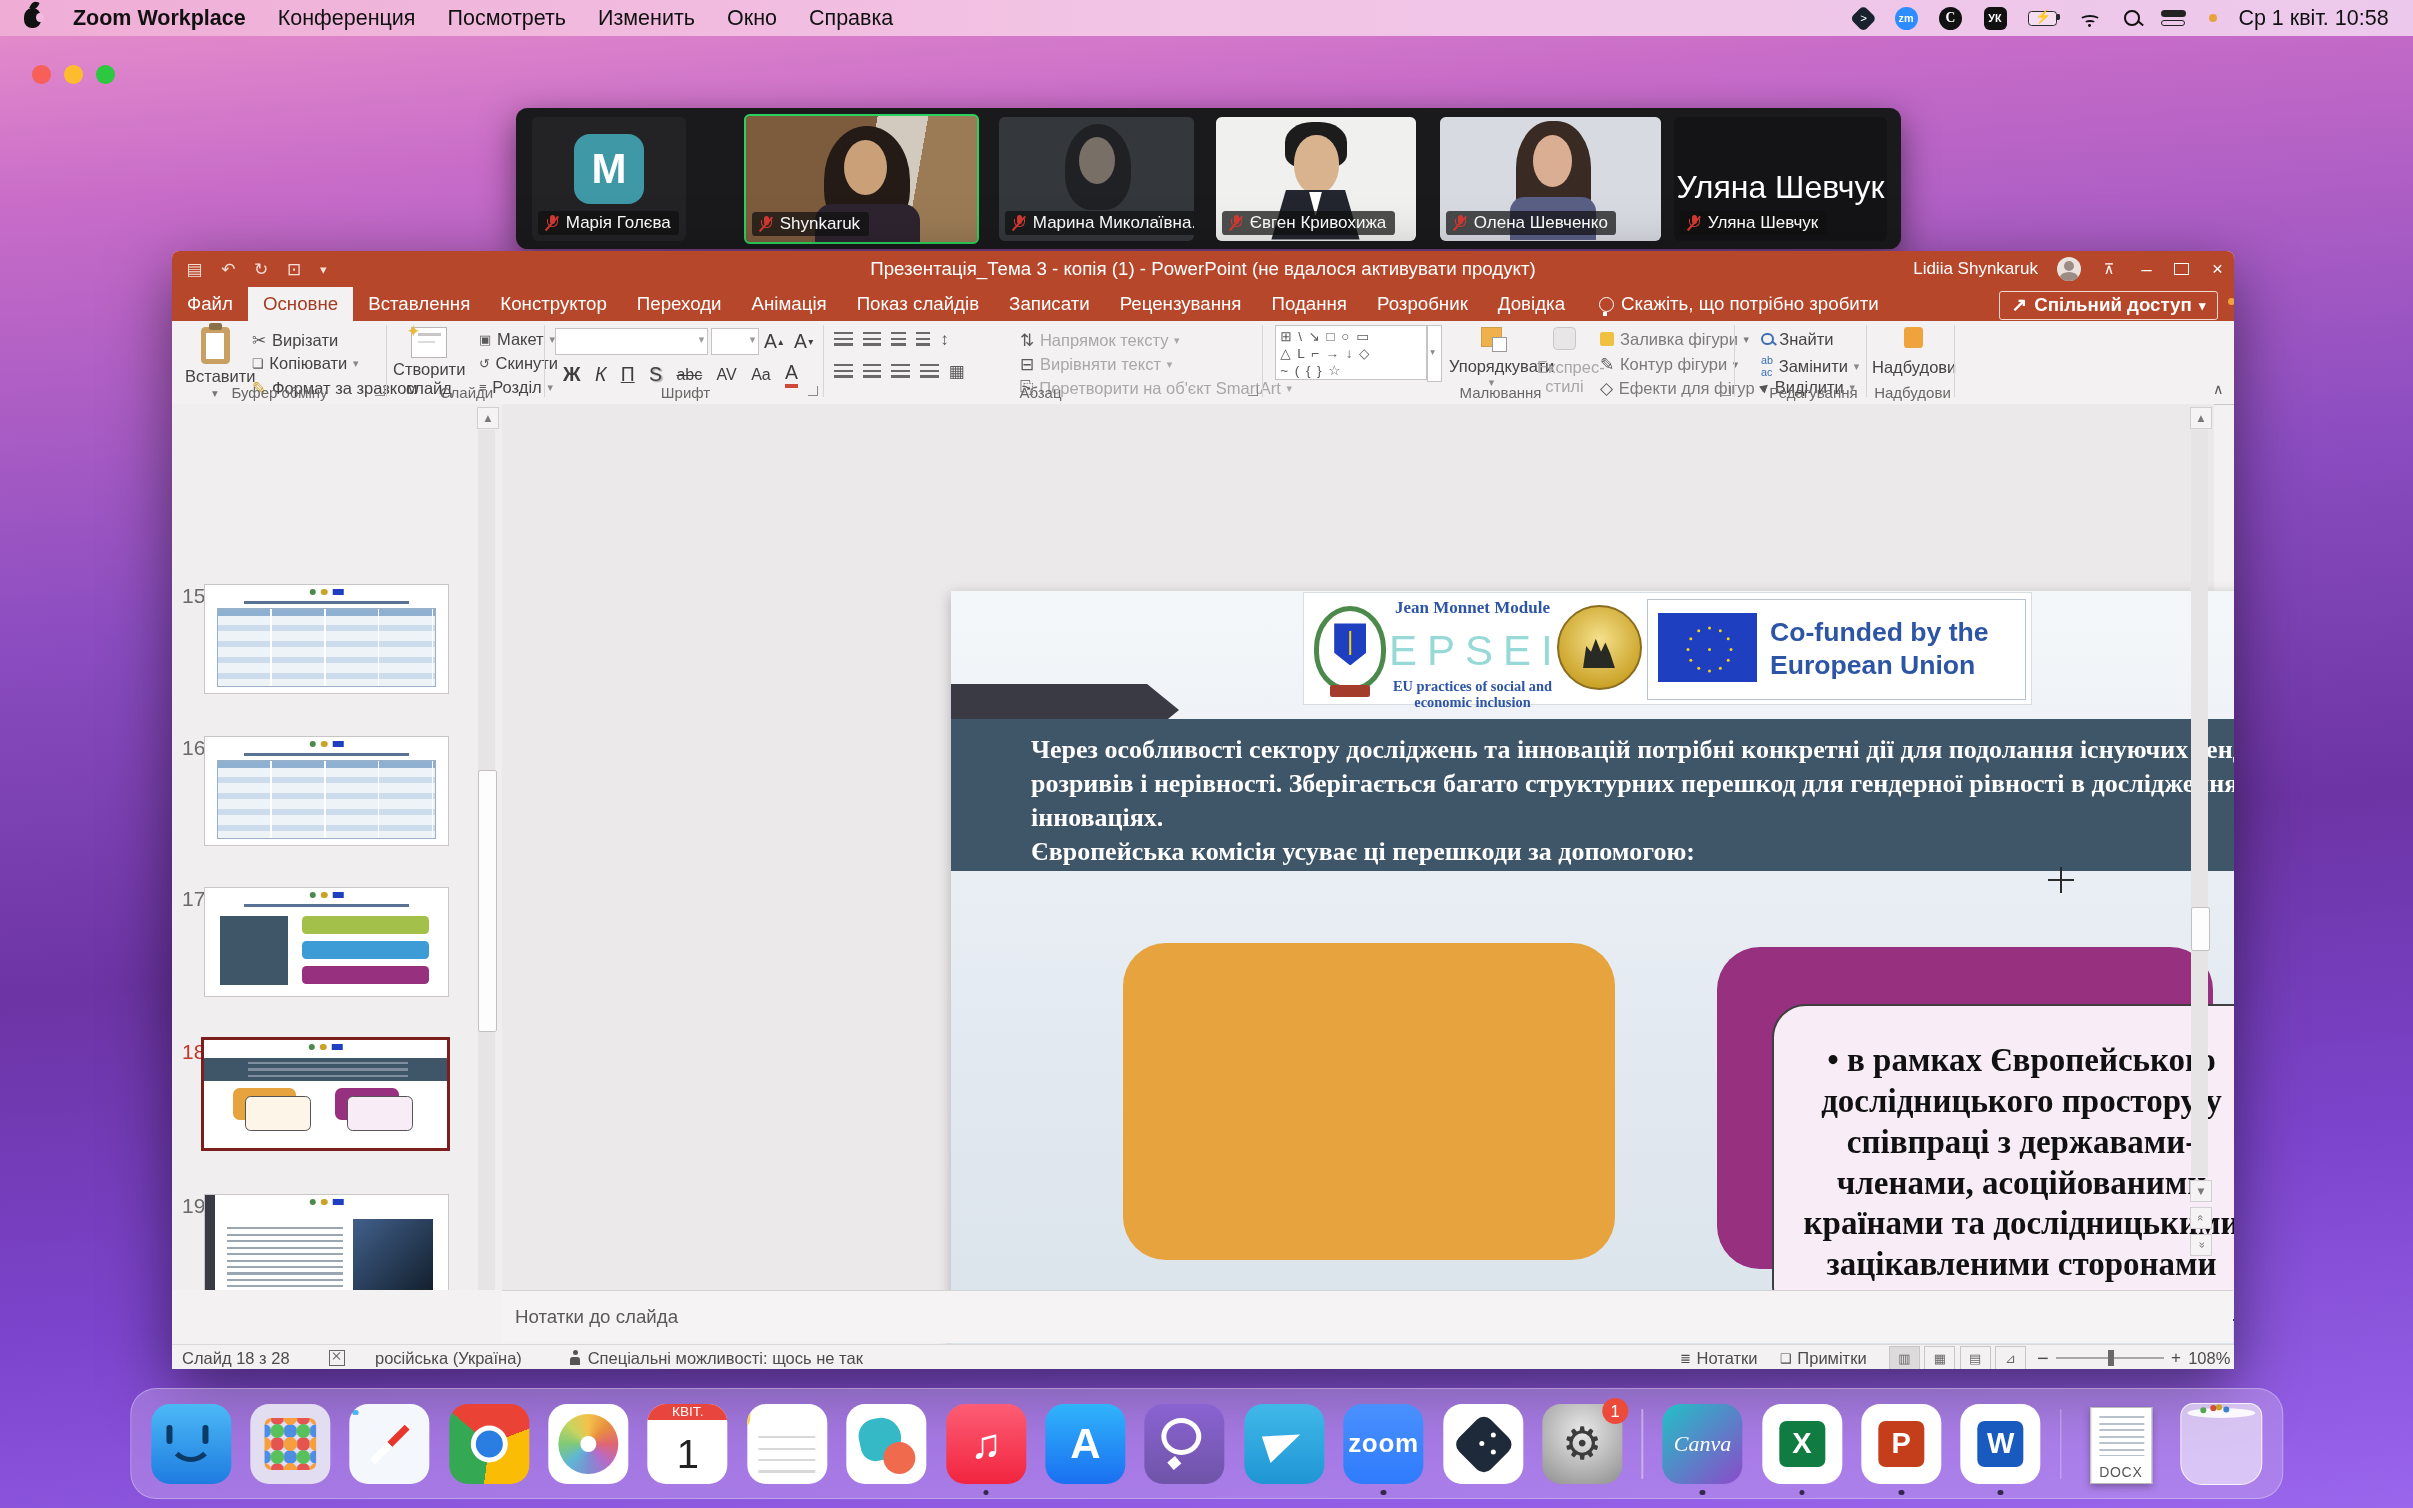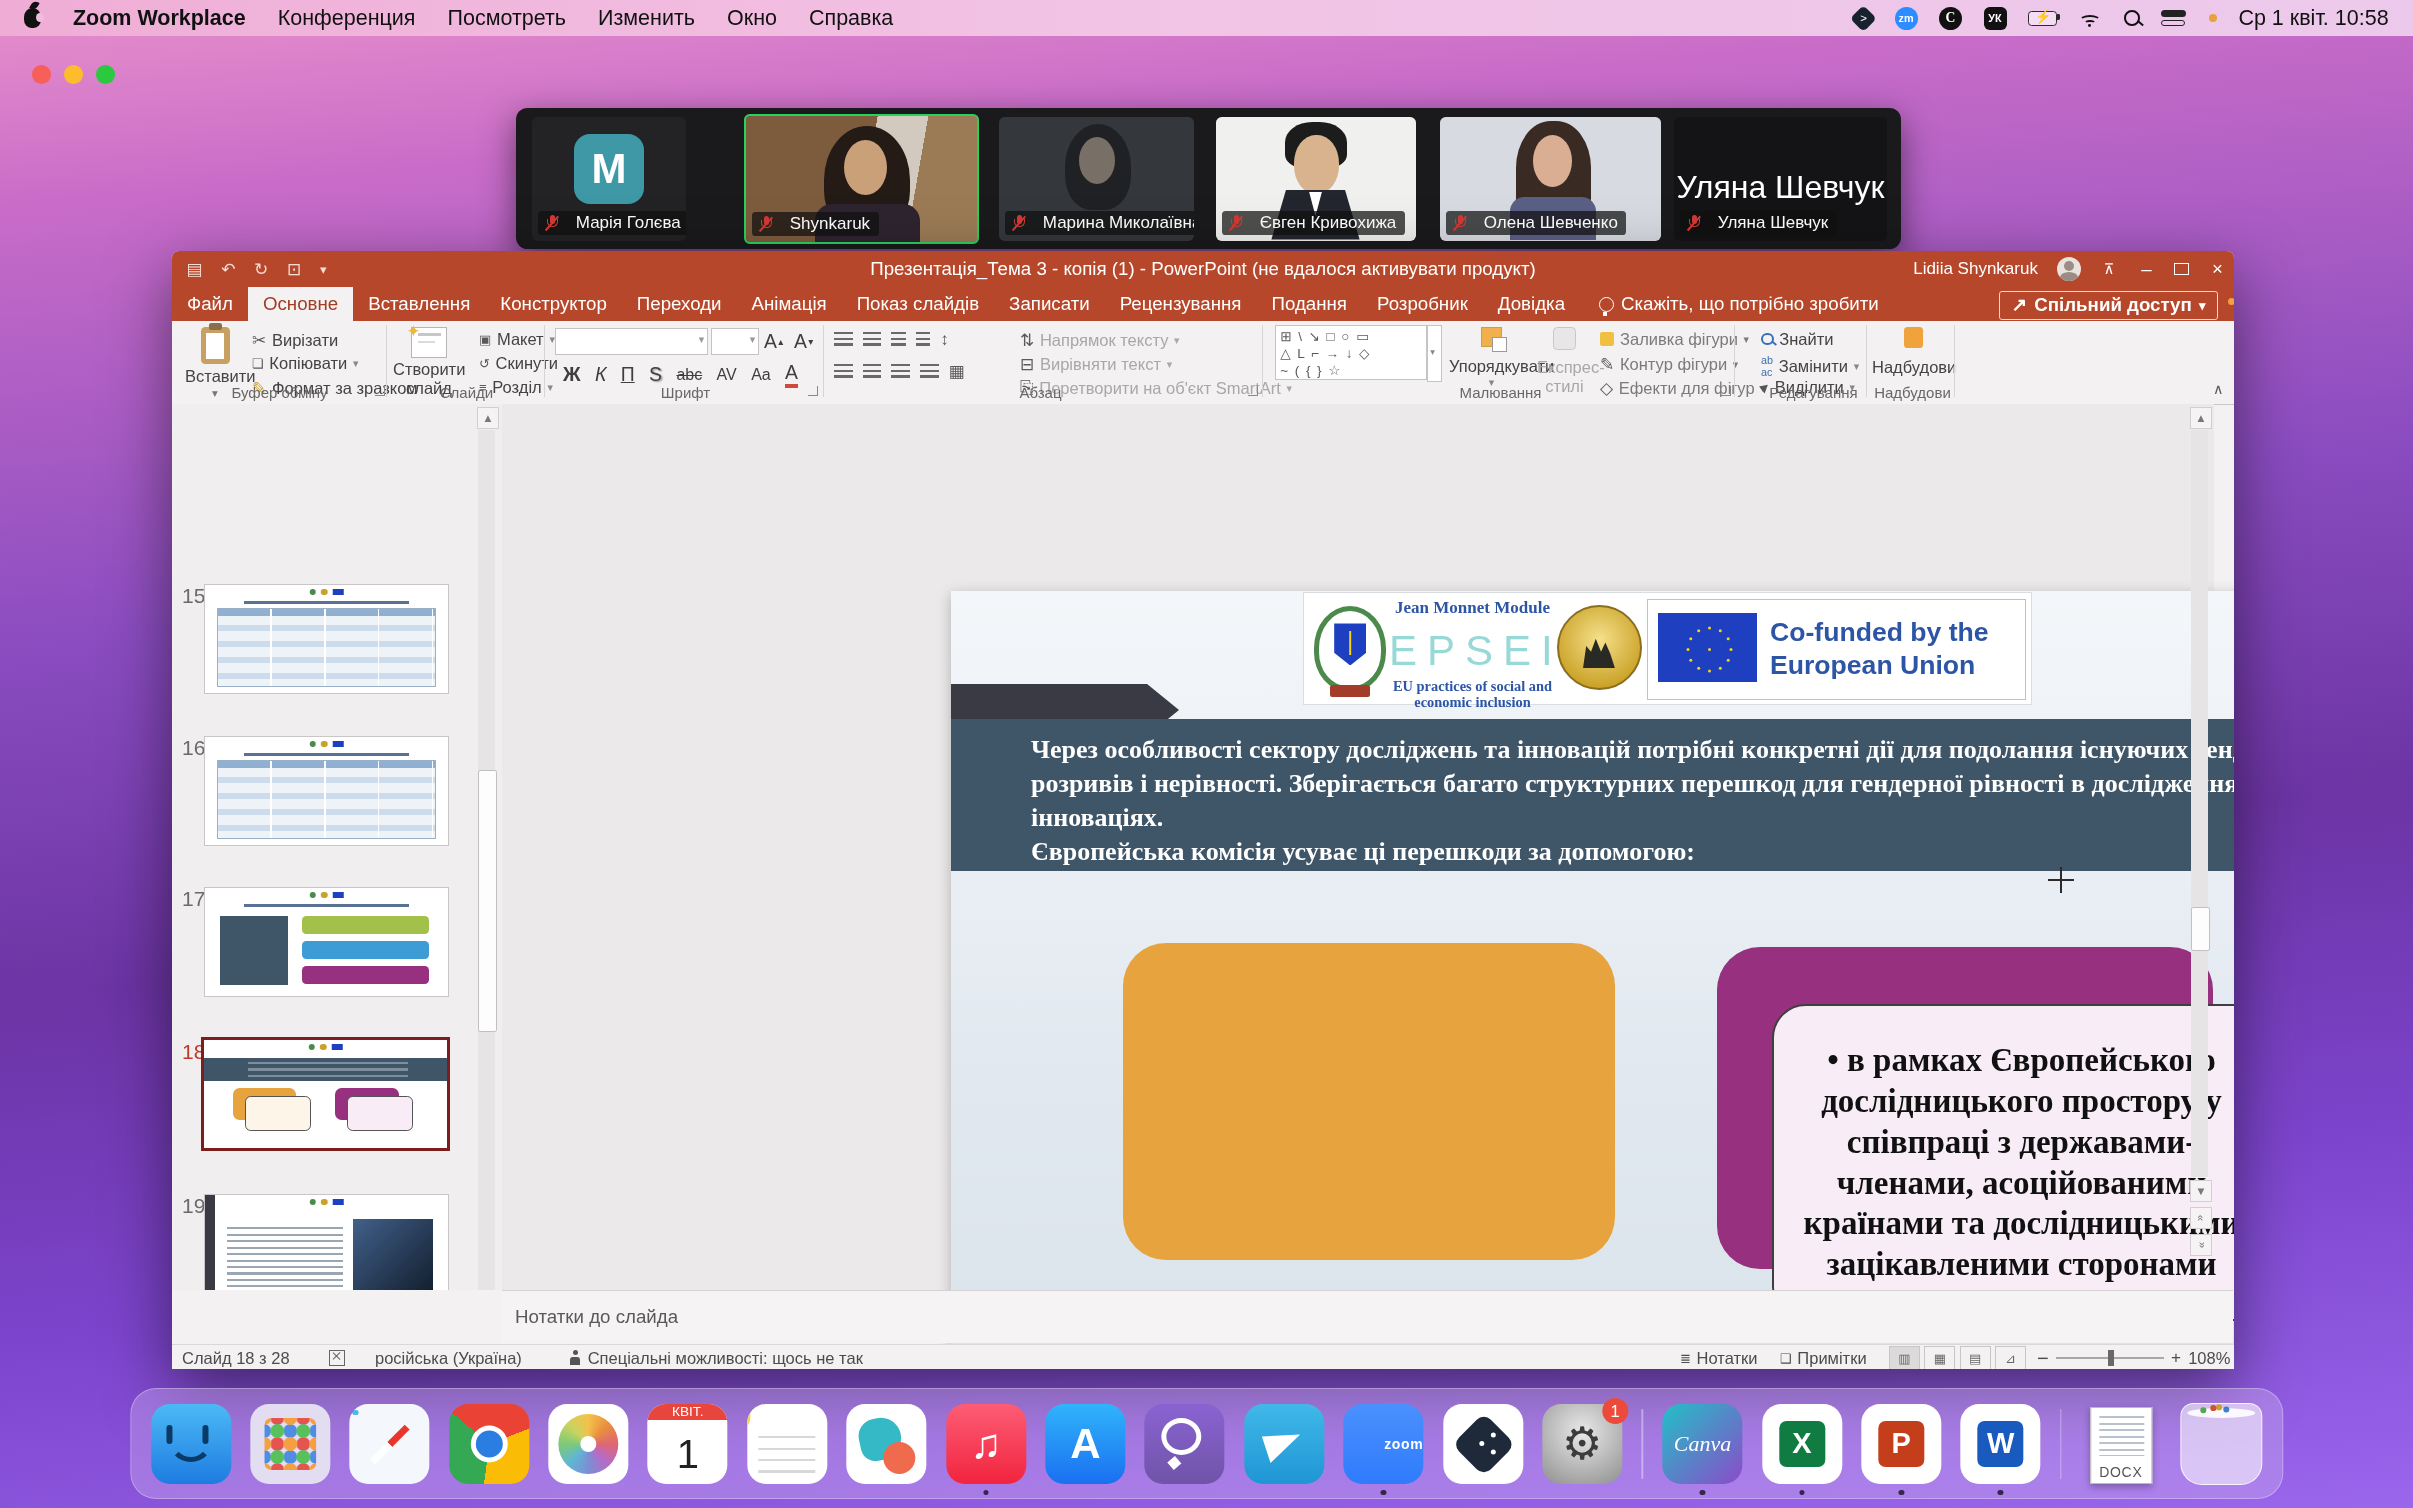--- a/index.html
+++ b/index.html
@@ -32,21 +32,21 @@
   .cc i{position:absolute;left:0;width:24.4px;height:7.2px;border-radius:4.3px;background:#222;}
   .cc .c2{top:10px;background:none;border:1.4px solid #222;width:21.5px;height:4.3px;}
   .dot-orange{width:8px;height:8px;border-radius:50%;background:#e8a23c;}
 
   
   .tl{width:18.7px;height:18.7px;border-radius:50%;}
 
   
   .zstrip{left:516px;top:108px;width:1385px;height:141px;background:#1a1a1c;border-radius:11.5px;box-shadow:0 11.5px 34px rgba(0,0,0,.5);}
   .tile{position:absolute;top:8.6px;height:124px;background:#232325;border-radius:5.7px;overflow:hidden;}
-  .chip{position:absolute;left:5.7px;bottom:5.7px;height:24.4px;display:flex;align-items:center;gap:18px;background:rgba(16,16,16,.72);
+  .chip{position:absolute;left:5.7px;bottom:5.7px;height:24.4px;display:flex;align-items:center;gap:8px;background:rgba(16,16,16,.72);
         border-radius:3.6px;padding:0 8.6px;color:#fff;font-size:17px;white-space:nowrap;}
   .mic{position:relative;width:11.5px;height:17px;flex:0 0 auto;}
   .mic::before{content:"";position:absolute;left:3.6px;top:0.7px;width:5px;height:9.3px;background:#d43a34;border-radius:2.9px;}
   .mic::after{content:"";position:absolute;left:0.7px;top:5px;width:9.3px;height:6.5px;border:1.4px solid #d43a34;border-top:none;border-radius:0 0 6.5px 6.5px;}
   .mic i{position:absolute;left:5px;top:-0.7px;width:2.2px;height:18.7px;background:#d43a34;transform:rotate(42deg);}
   .avatarM{position:absolute;left:50%;top:42%;transform:translate(-50%,-50%);width:70px;height:70px;border-radius:16px;background:#3e98a6;
            display:flex;align-items:center;justify-content:center;color:#fff;font-size:42px;font-weight:bold;}
   .pers{position:absolute;}
 
   
@@ -193,21 +193,21 @@
   .dk-free::before{content:"";position:absolute;left:13px;top:14.4px;width:42px;height:42px;background:#35b9c6;border-radius:46% 54% 60% 40%;transform:rotate(-12deg);}
   .dk-free::after{content:"";position:absolute;right:11.5px;bottom:10px;width:32px;height:32px;background:#f06a4e;border-radius:50%;}
   .dk-music{background:linear-gradient(180deg,#fd5d75,#f2243e);display:flex;align-items:center;justify-content:center;color:#fff;font-size:42px;}
   .dk-appstore{background:linear-gradient(180deg,#30b4fb,#1a6ff1);display:flex;align-items:center;justify-content:center;color:#fff;font-size:42px;font-weight:bold;}
   .dk-viber{background:linear-gradient(180deg,#8a63d2,#6f54a8);}
   .dk-viber::before{content:"";position:absolute;left:17px;top:14.4px;width:40px;height:37px;border:5px solid #fff;border-radius:50%;box-sizing:border-box;}
   .dk-viber::after{content:"";position:absolute;left:24.4px;bottom:16px;width:10px;height:10px;background:#fff;transform:rotate(50deg);}
   .dk-tg{background:linear-gradient(180deg,#41b8e8,#1f96d4);}
   .dk-tg::before{content:"";position:absolute;left:21.5px;top:26px;width:0;height:0;border-left:37px solid #fff;
                  border-top:10px solid transparent;border-bottom:18.7px solid transparent;transform:rotate(-18deg);}
-  .dk-zoom{background:linear-gradient(180deg,#4a90fe,#2f7bfc);display:flex;align-items:center;justify-content:flex-end;color:#fff;font-size:14px;font-weight:bold;letter-spacing:0.7px;}
+  .dk-zoom{background:linear-gradient(180deg,#4a90fe,#2f7bfc);display:flex;align-items:center;justify-content:center;color:#fff;font-size:26px;font-weight:bold;letter-spacing:0.7px;}
   .dk-share{background:#fff;}
   .dk-share::before{content:"";position:absolute;left:18px;top:18px;width:45px;height:45px;background:#1e2a3a;border-radius:10px;transform:rotate(45deg);}
   .shareglyph{position:absolute;left:36px;top:37px;width:5px;height:5px;border-radius:50%;background:#fff;
               box-shadow:11.5px -8.6px 0 #fff,11.5px 8.6px 0 #fff;}
   .dk-set{background:radial-gradient(circle at 50% 35%,#e9e9e9,#8f8f8f);display:flex;align-items:center;justify-content:center;font-size:45px;color:#3c3c3c;}
   .badge{position:absolute;top:-5.7px;right:-5.7px;width:26px;height:26px;border-radius:50%;background:#ec4b3c;color:#fff;font-size:16.5px;
          display:flex;align-items:center;justify-content:center;}
   .dk-canva{background:linear-gradient(135deg,#22c0c7,#8b4bc9);display:flex;align-items:center;justify-content:center;
             color:#fff;font-size:22px;font-style:italic;font-family:"Liberation Serif",serif;}
   .dk-off{background:#fff;display:flex;align-items:center;justify-content:center;}

